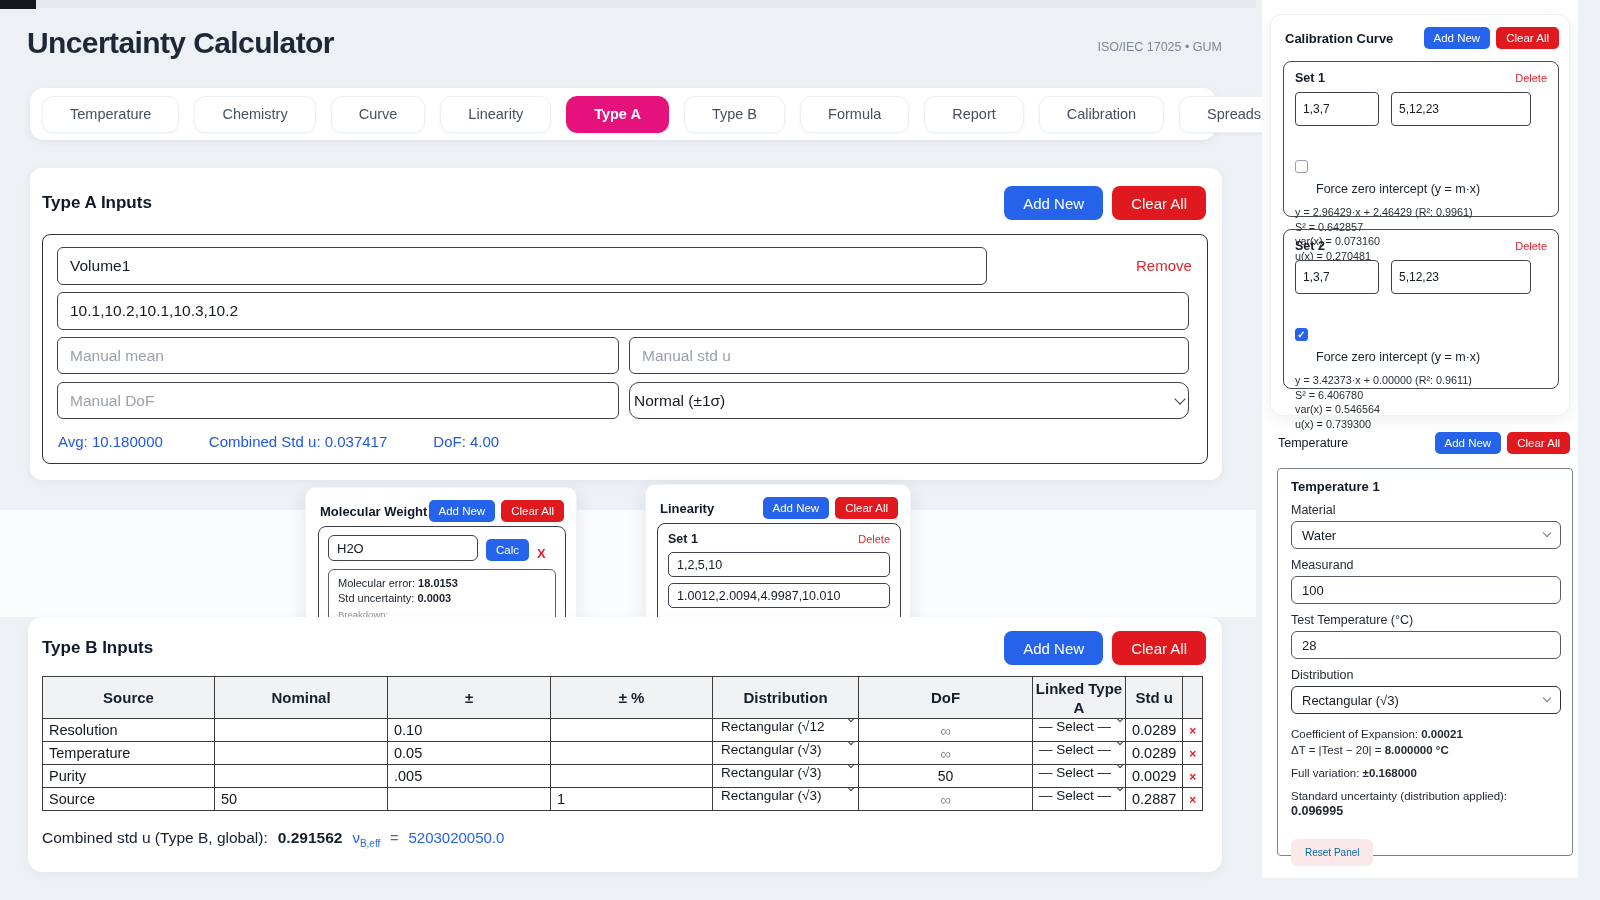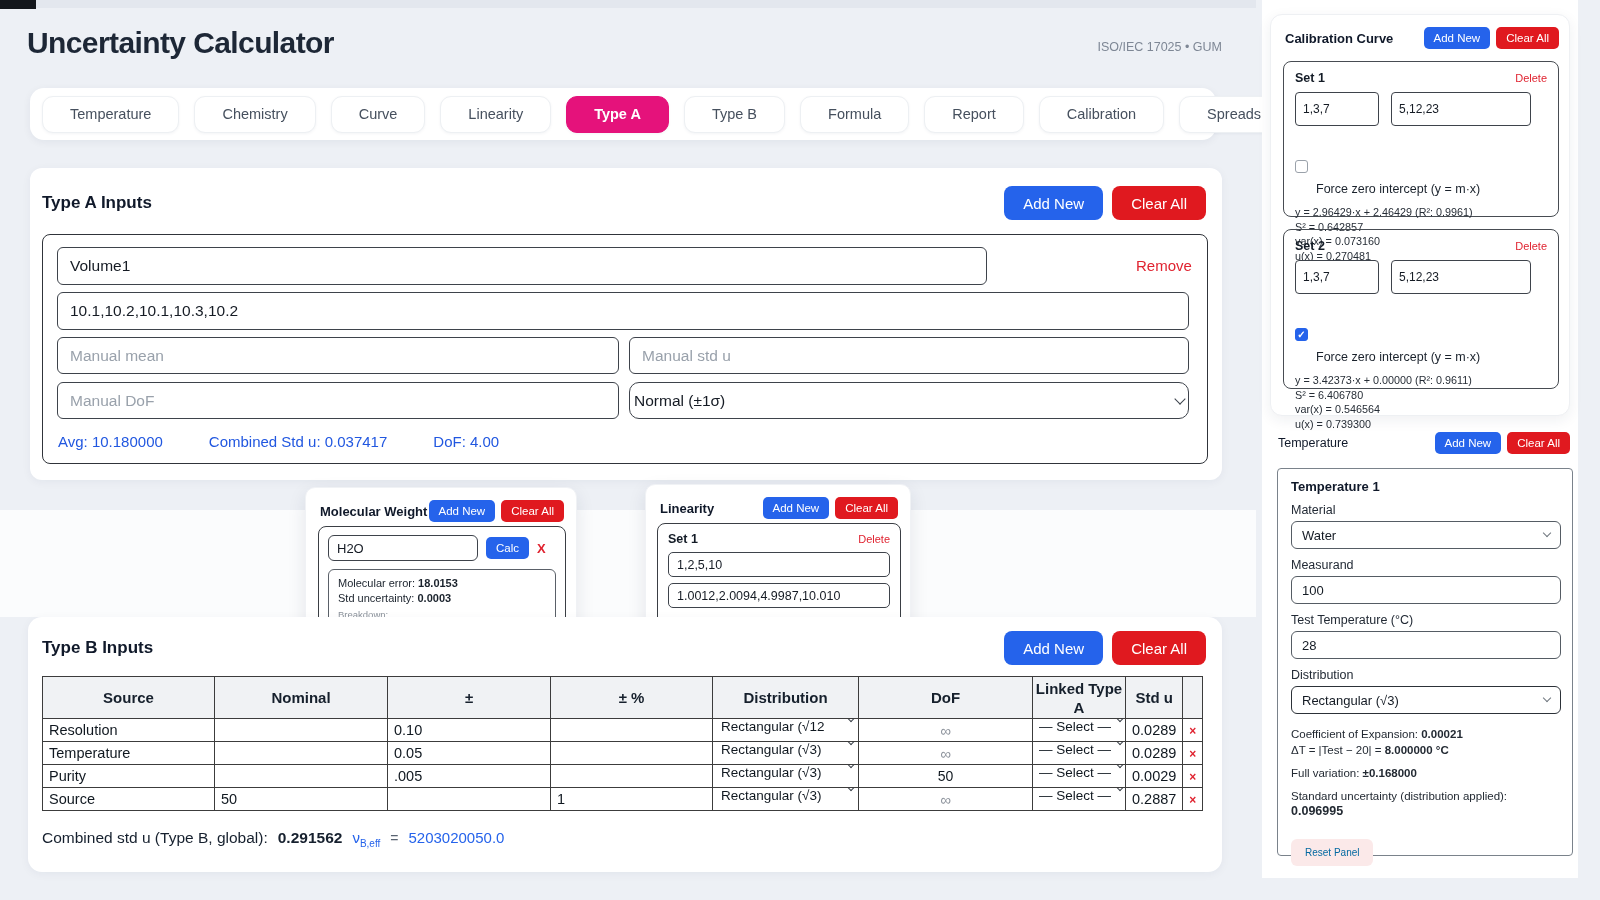--- a/index.html
+++ b/index.html
@@ -56,21 +56,21 @@
 
   
   .float-card { background:#fff; border-radius:10px; border:1px solid #f0f2f5; box-shadow:0 6px 18px rgba(25,40,70,.10); }
   .float-head { display:flex; align-items:center; padding:12px 12px 0 14px; }
   .float-title { font-size:13px; font-weight:600; color:#10192a; }
   .float-btns { margin-left:auto; display:flex; gap:6px; }
   .btn-xs { height:22px; padding:0 10px; font-size:11.5px; border-radius:5px; }
 
   .mw-card { left:305px; top:487px; width:272px; height:176px; }
   .mw-box { position:absolute; left:12px; top:38px; width:248px; height:128px; border:1.4px solid #3a3e44; border-radius:8px; padding:8px 9px; }
-  .mw-row { display:flex; align-items:center; gap:8px; }
+  .mw-row { display:flex; align-items:flex-end; gap:8px; }
   .mw-inp { width:150px; height:26px; font-size:13px; padding:0 8px; border-width:1.4px; }
   .mw-x { color:#e02330; font-size:13px; font-weight:600; cursor:pointer; }
   .mw-result { margin-top:8px; border:1px solid #5a6068; border-radius:6px; padding:6px 9px; }
   .mw-line { font-size:11px; color:#1a222c; line-height:15px; }
   .mw-line b { font-weight:700; }
   .mw-sub { font-size:9.5px; color:#8b929b; margin-top:3px; }
   .mw-el { font-size:9.5px; color:#30363e; line-height:12px; }
 
   .lin-card { left:645px; top:484px; width:266px; height:173px; }
   .lin-box { position:absolute; left:11px; top:38px; width:244px; height:126px; border:1.3px solid #3a3e44; border-radius:8px; padding:8px 10px; }

